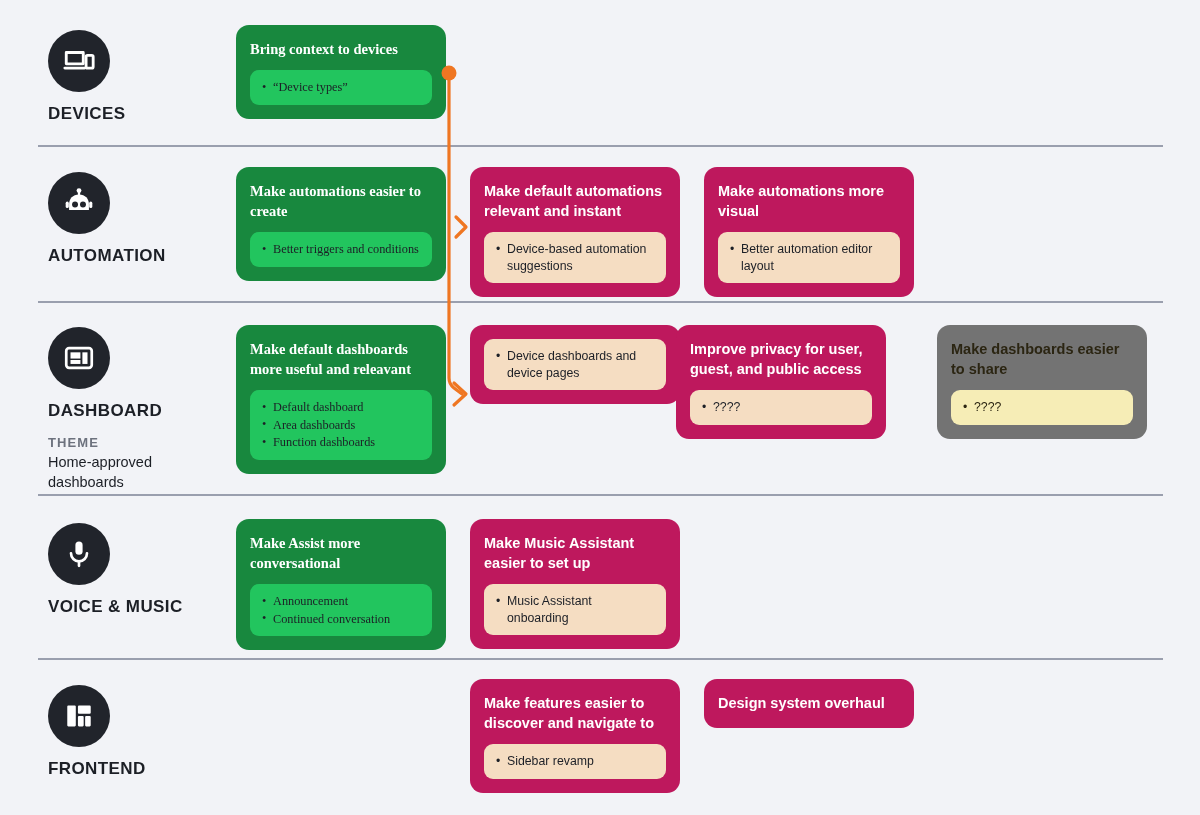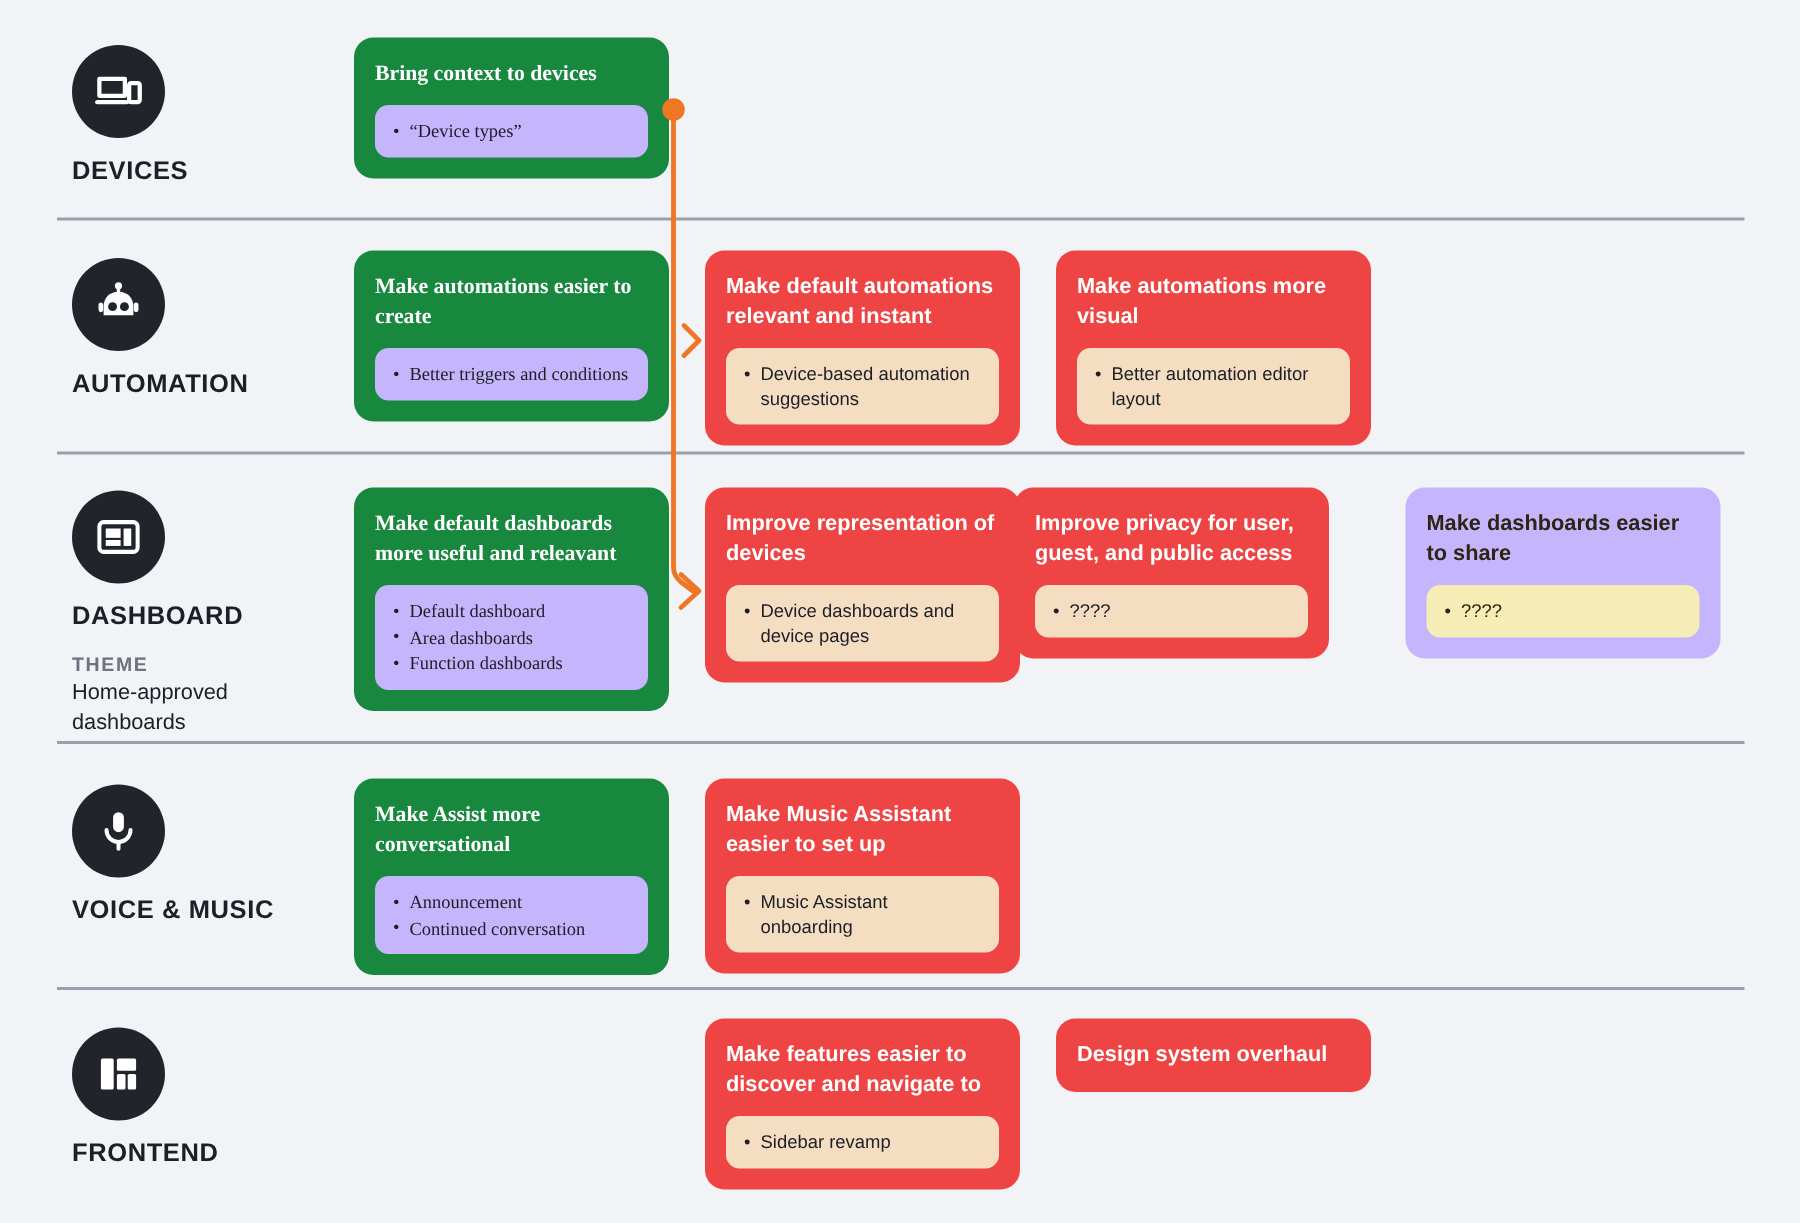--- a/index.html
+++ b/index.html
@@ -101,29 +101,29 @@
   .card-chip li::before {
     content: "\2022";
     position: absolute;
     left: -11px;
     top: -0.5px;
   }
 
   
   .c-green            { background: #18883e; font-family: Liberation Serif, serif; }
   .c-green .card-title{ color: #ffffff; }
-  .c-green .card-chip { background: #c4b5fd; }
+  .c-green .card-chip { background: #22c55e; }
   .c-green .card-chip li { color: #1c1f26; }
 
-  .c-orange            { background: #ef4444; }
+  .c-orange            { background: #be185d; }
   .c-orange .card-title{ color: #ffffff; }
   .c-orange .card-chip { background: #f5ddc2; }
   .c-orange .card-chip li { color: #1c1f26; }
 
-  .c-yellow            { background: #c4b5fd; }
+  .c-yellow            { background: #737373; }
   .c-yellow .card-title{ color: #2b2512; }
   .c-yellow .card-chip { background: #f6edb6; }
   .c-yellow .card-chip li { color: #2b2512; }
 
   
   .connector {
     position: absolute;
     left: 0;
     top: 0;
     width: 1200px;
@@ -222,21 +222,20 @@
     <div class="card-chip">
       <ul>
         <li>Default dashboard</li>
         <li>Area dashboards</li>
         <li>Function dashboards</li>
       </ul>
     </div>
   </div>
 
   <div class="card c-orange" style="left:470px; top:325px">
-    <div class="card-title">Improve representation of devices</div>
     <div class="card-chip">
       <ul>
           <li>Device dashboards and device pages</li>
         </ul>
     </div>
   </div>
 
   <div class="card c-orange" style="left:676px; top:325px">
     <div class="card-title">Improve privacy for user, guest, and public access</div>
     <div class="card-chip">

